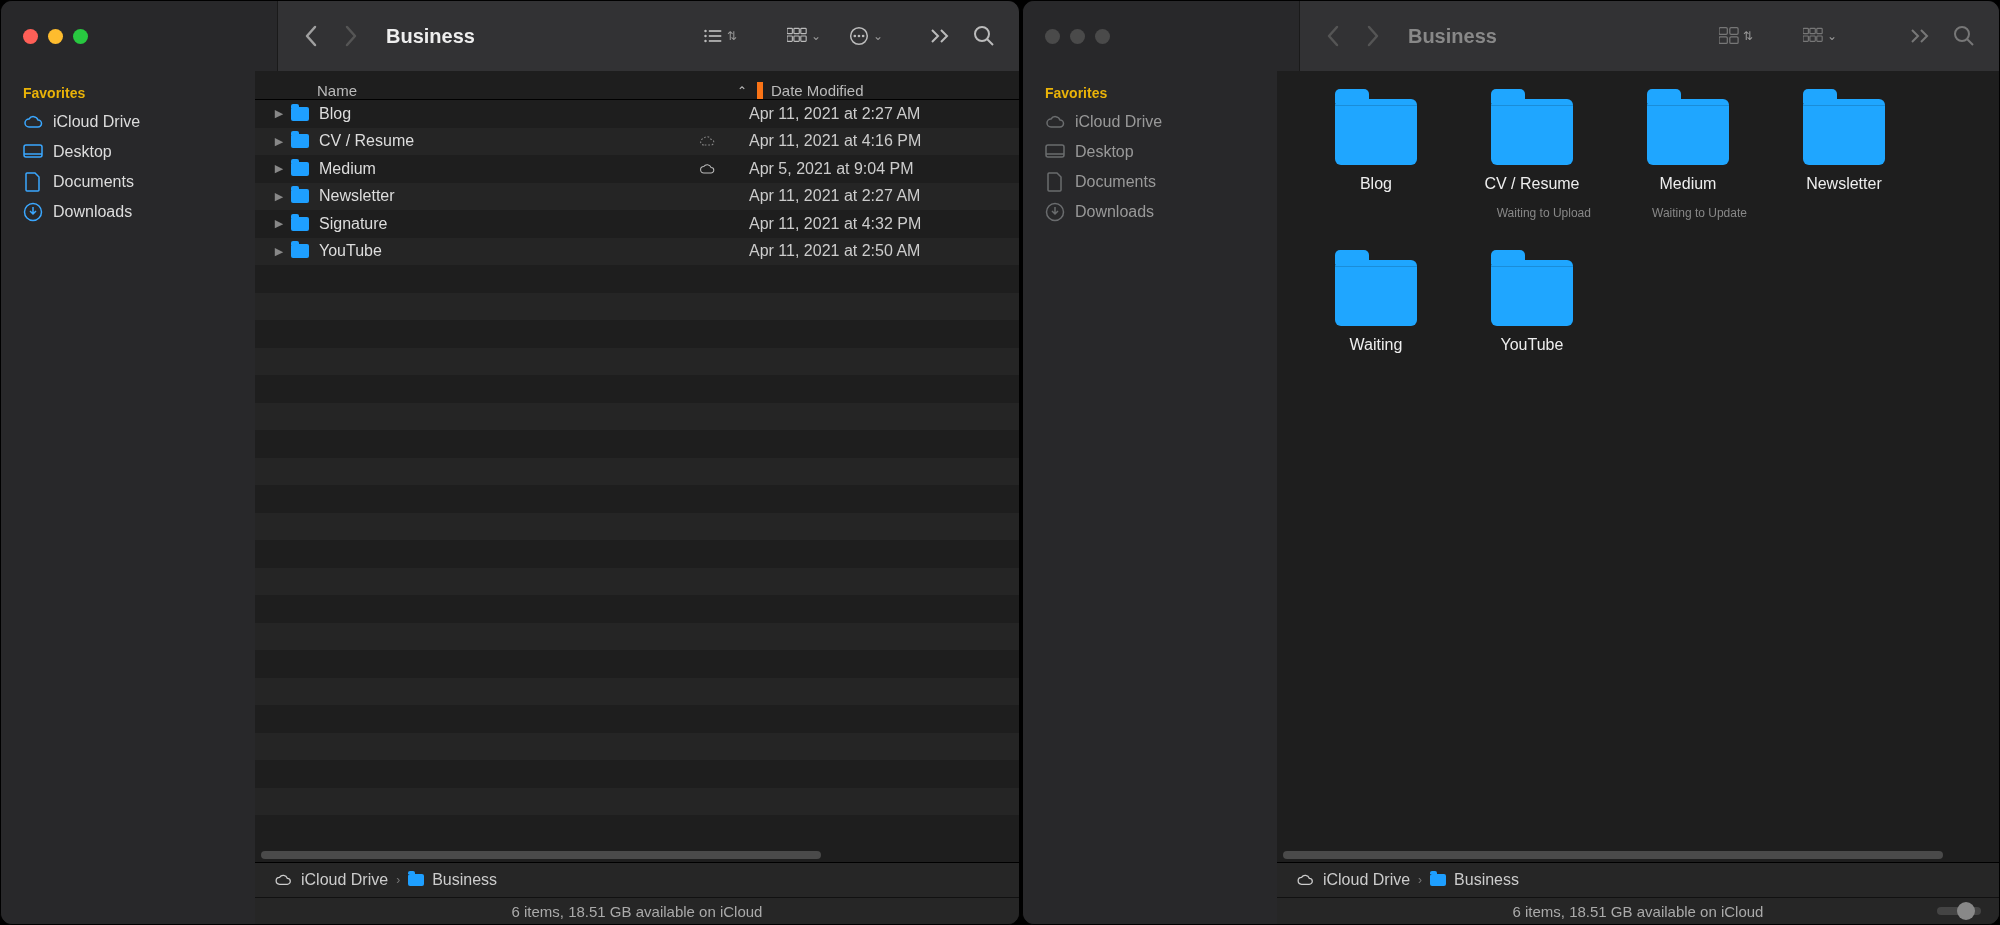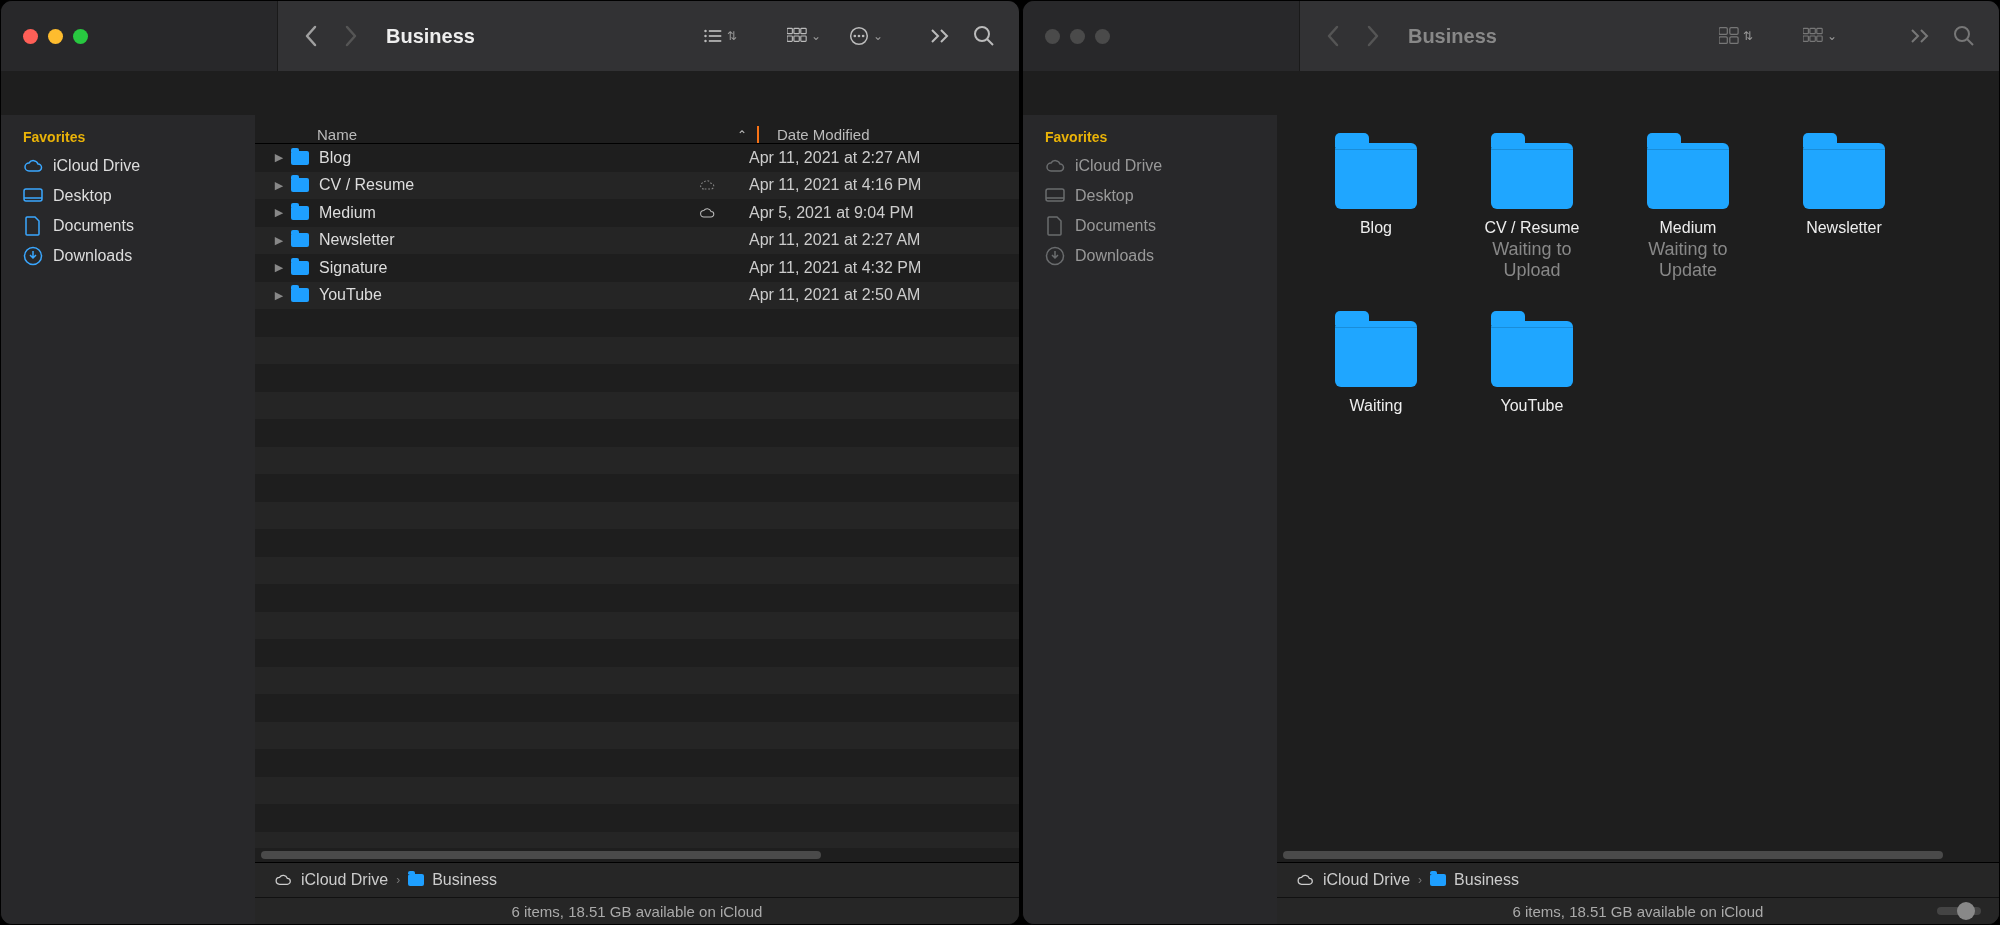--- a/index.html
+++ b/index.html
@@ -20,21 +20,20 @@
 }
 
 .finder {
   display: flex;
   flex-direction: column;
   background: #1e1e1e;
   border: 1px solid #000;
   border-radius: 12px;
   overflow: hidden;
   position: relative;
-  gap: 44px;
 }
 .finder.left { width: 1020px; height: 923px; }
 .finder.right { width: 978px; height: 923px; margin-left: 2px;}
 
 .topbar-row {
   display: flex;
   height: 70px;
 }
 .sidebar-top {
   width: 254px;
@@ -141,21 +140,21 @@
   display: flex;
   height: 28px;
   align-items: flex-end;
   border-bottom: 1px solid #000;
   font-size: 15px;
   color: #bbb;
   background: #1e1e1e;
 }
 .col-name { flex: 0 0 440px; padding-left: 62px; display:flex; align-items:center;}
 .sort-ind { margin-left: auto; margin-right: 10px; font-size: 12px;}
-.col-date { flex: 0 0 250px; border-left: 2px solid #f97316; padding-left: 18px;}
+.col-date { flex: 0 0 250px; border-left: 6px solid #f97316; padding-left: 8px;}
 .col-size { flex: 1; border-left: 1px solid #3a3a3a; text-align: right; padding-right: 20px;}
 
 .list-body {
   flex: 1;
   overflow: hidden;
 }
 .row {
   display: flex;
   align-items: center;
   height: 27.5px;
@@ -257,21 +256,21 @@
   background:#1fa6ff;
   border-radius:5px 5px 0 0;
 }
 .big-folder::after{
   content:"";
   position:absolute;
   top:6px;left:0;right:0;height:1px;
   background:rgba(0,0,0,0.15);
 }
 .icon-label { font-size: 16px; color: #eee; }
-.icon-sub { font-size: 18px; color: #888; margin-top: 2px;}
+.icon-sub { font-size: 12px; color: #888; margin-top: 13px; text-align: right;}
 
 .slider {
   position: absolute;
   right: 18px;
   top: 50%;
   transform: translateY(-50%);
   width: 44px; height: 8px;
   background: #444;
   border-radius: 9px;
   display: flex;

